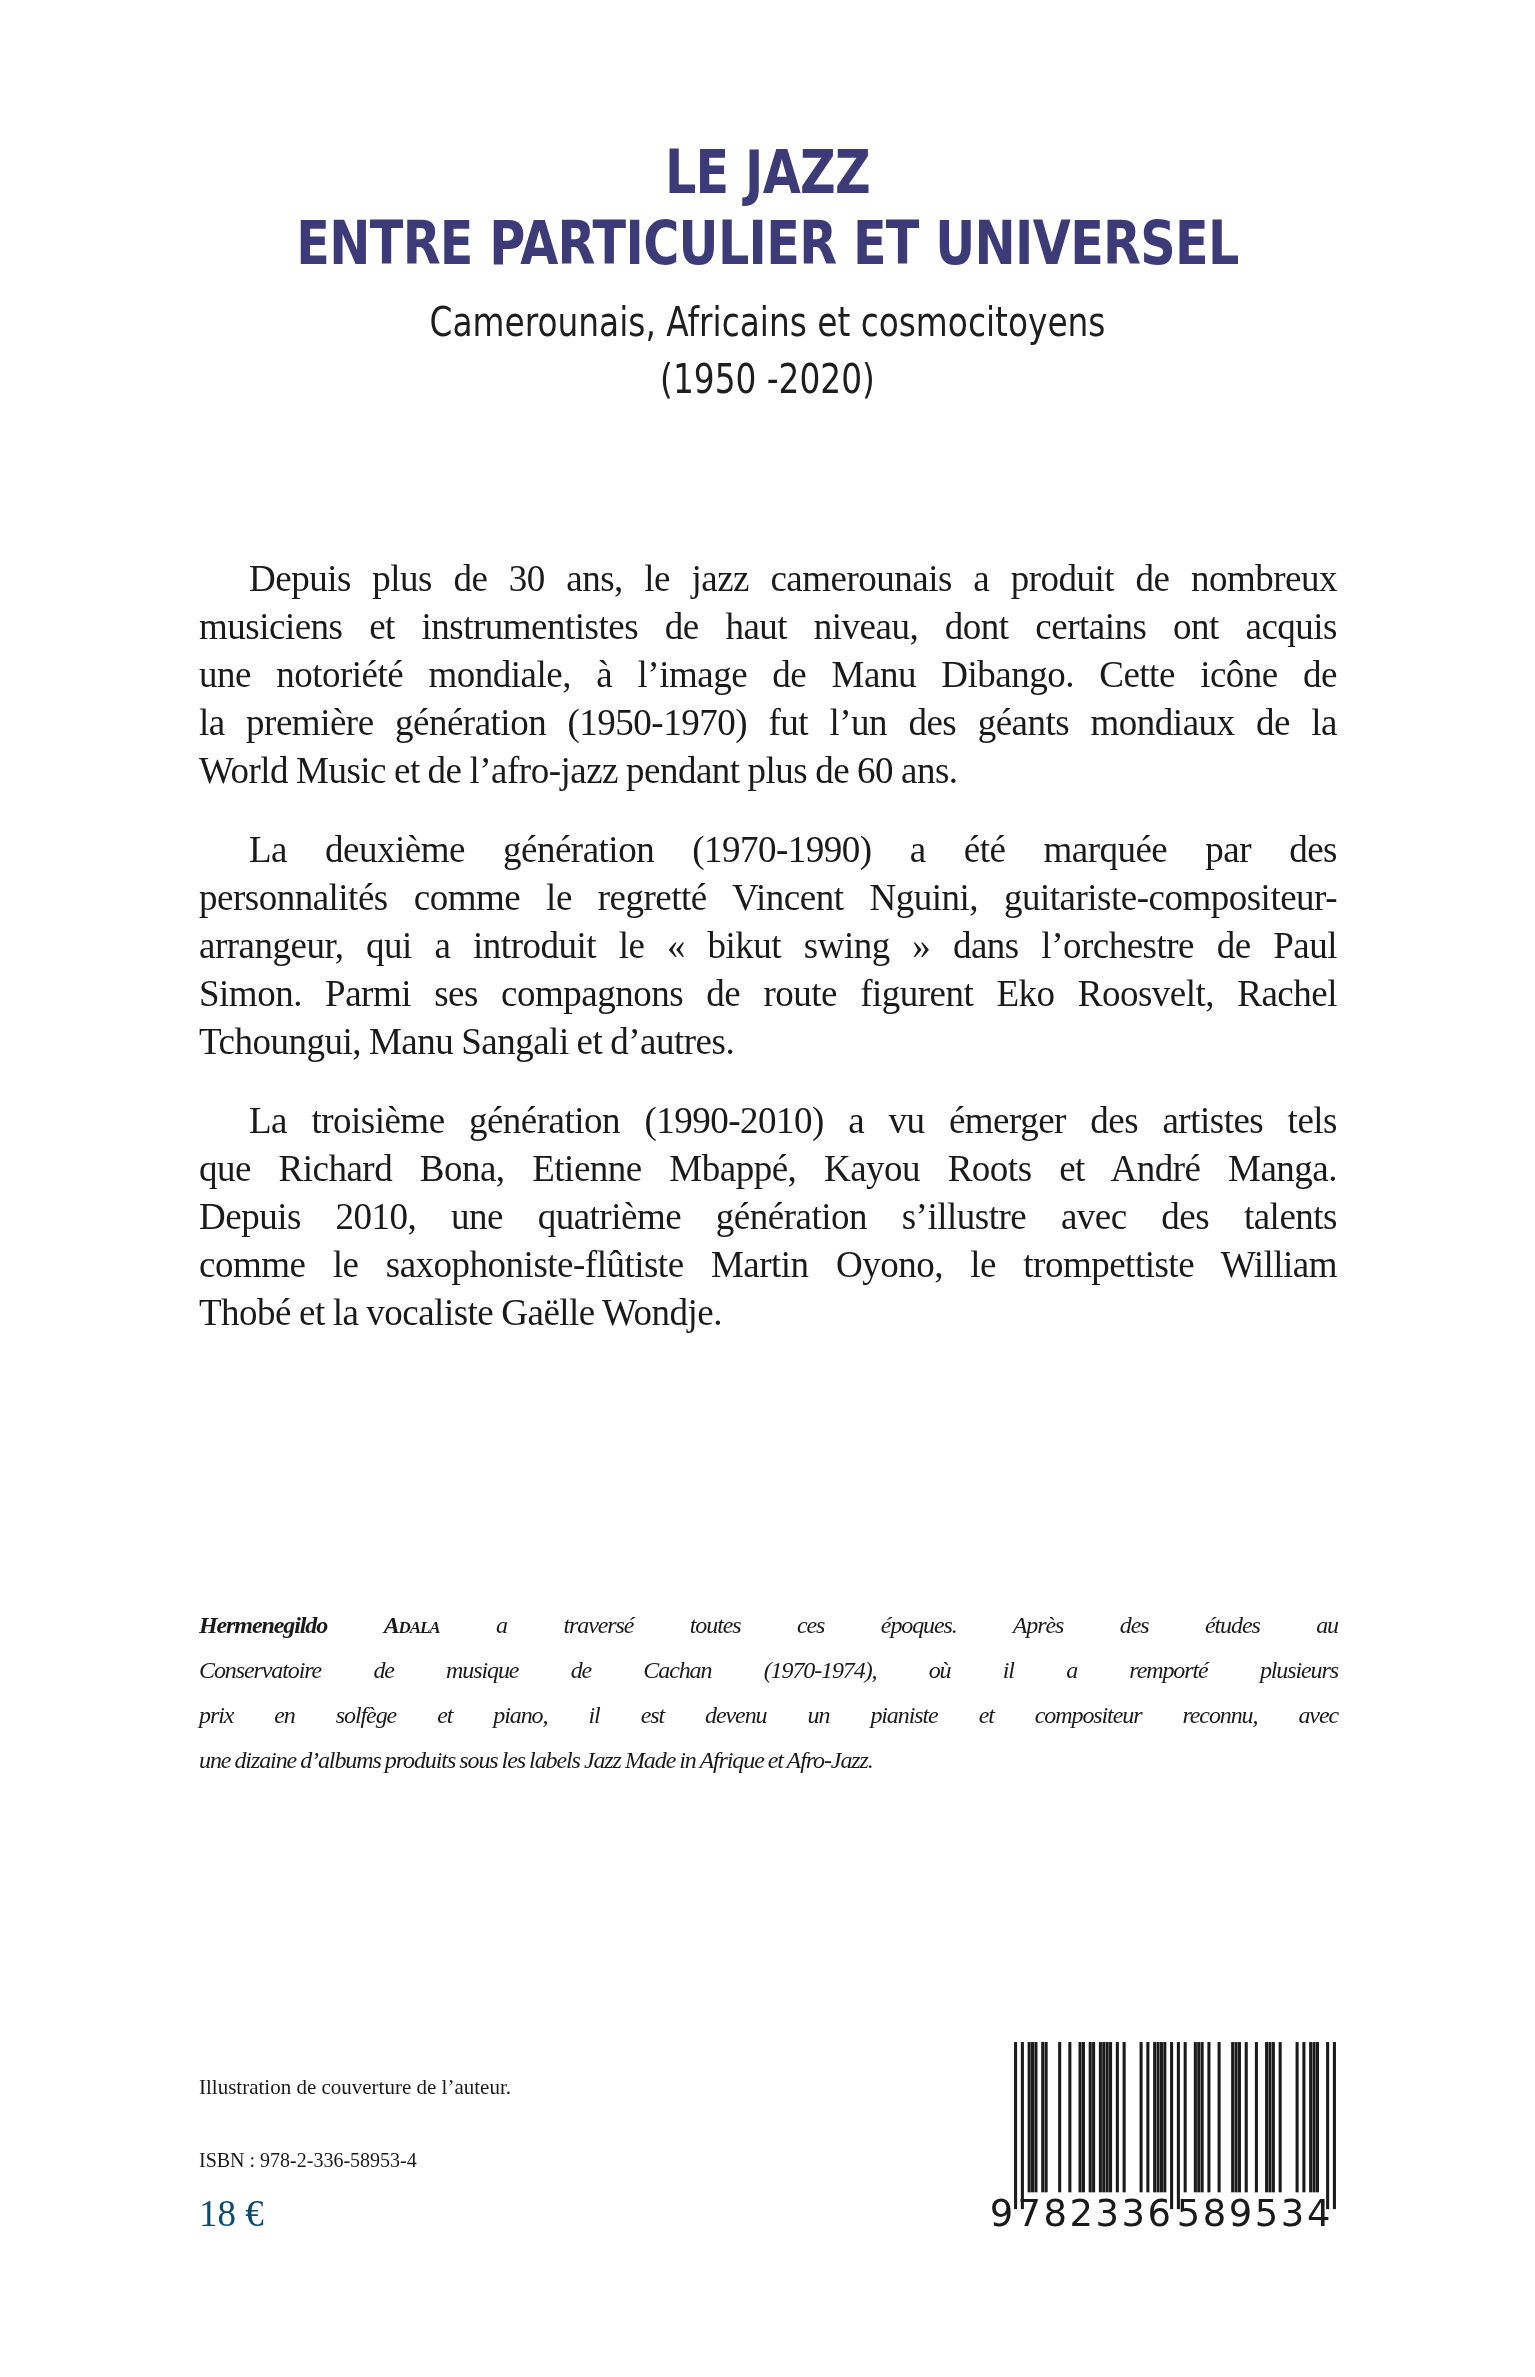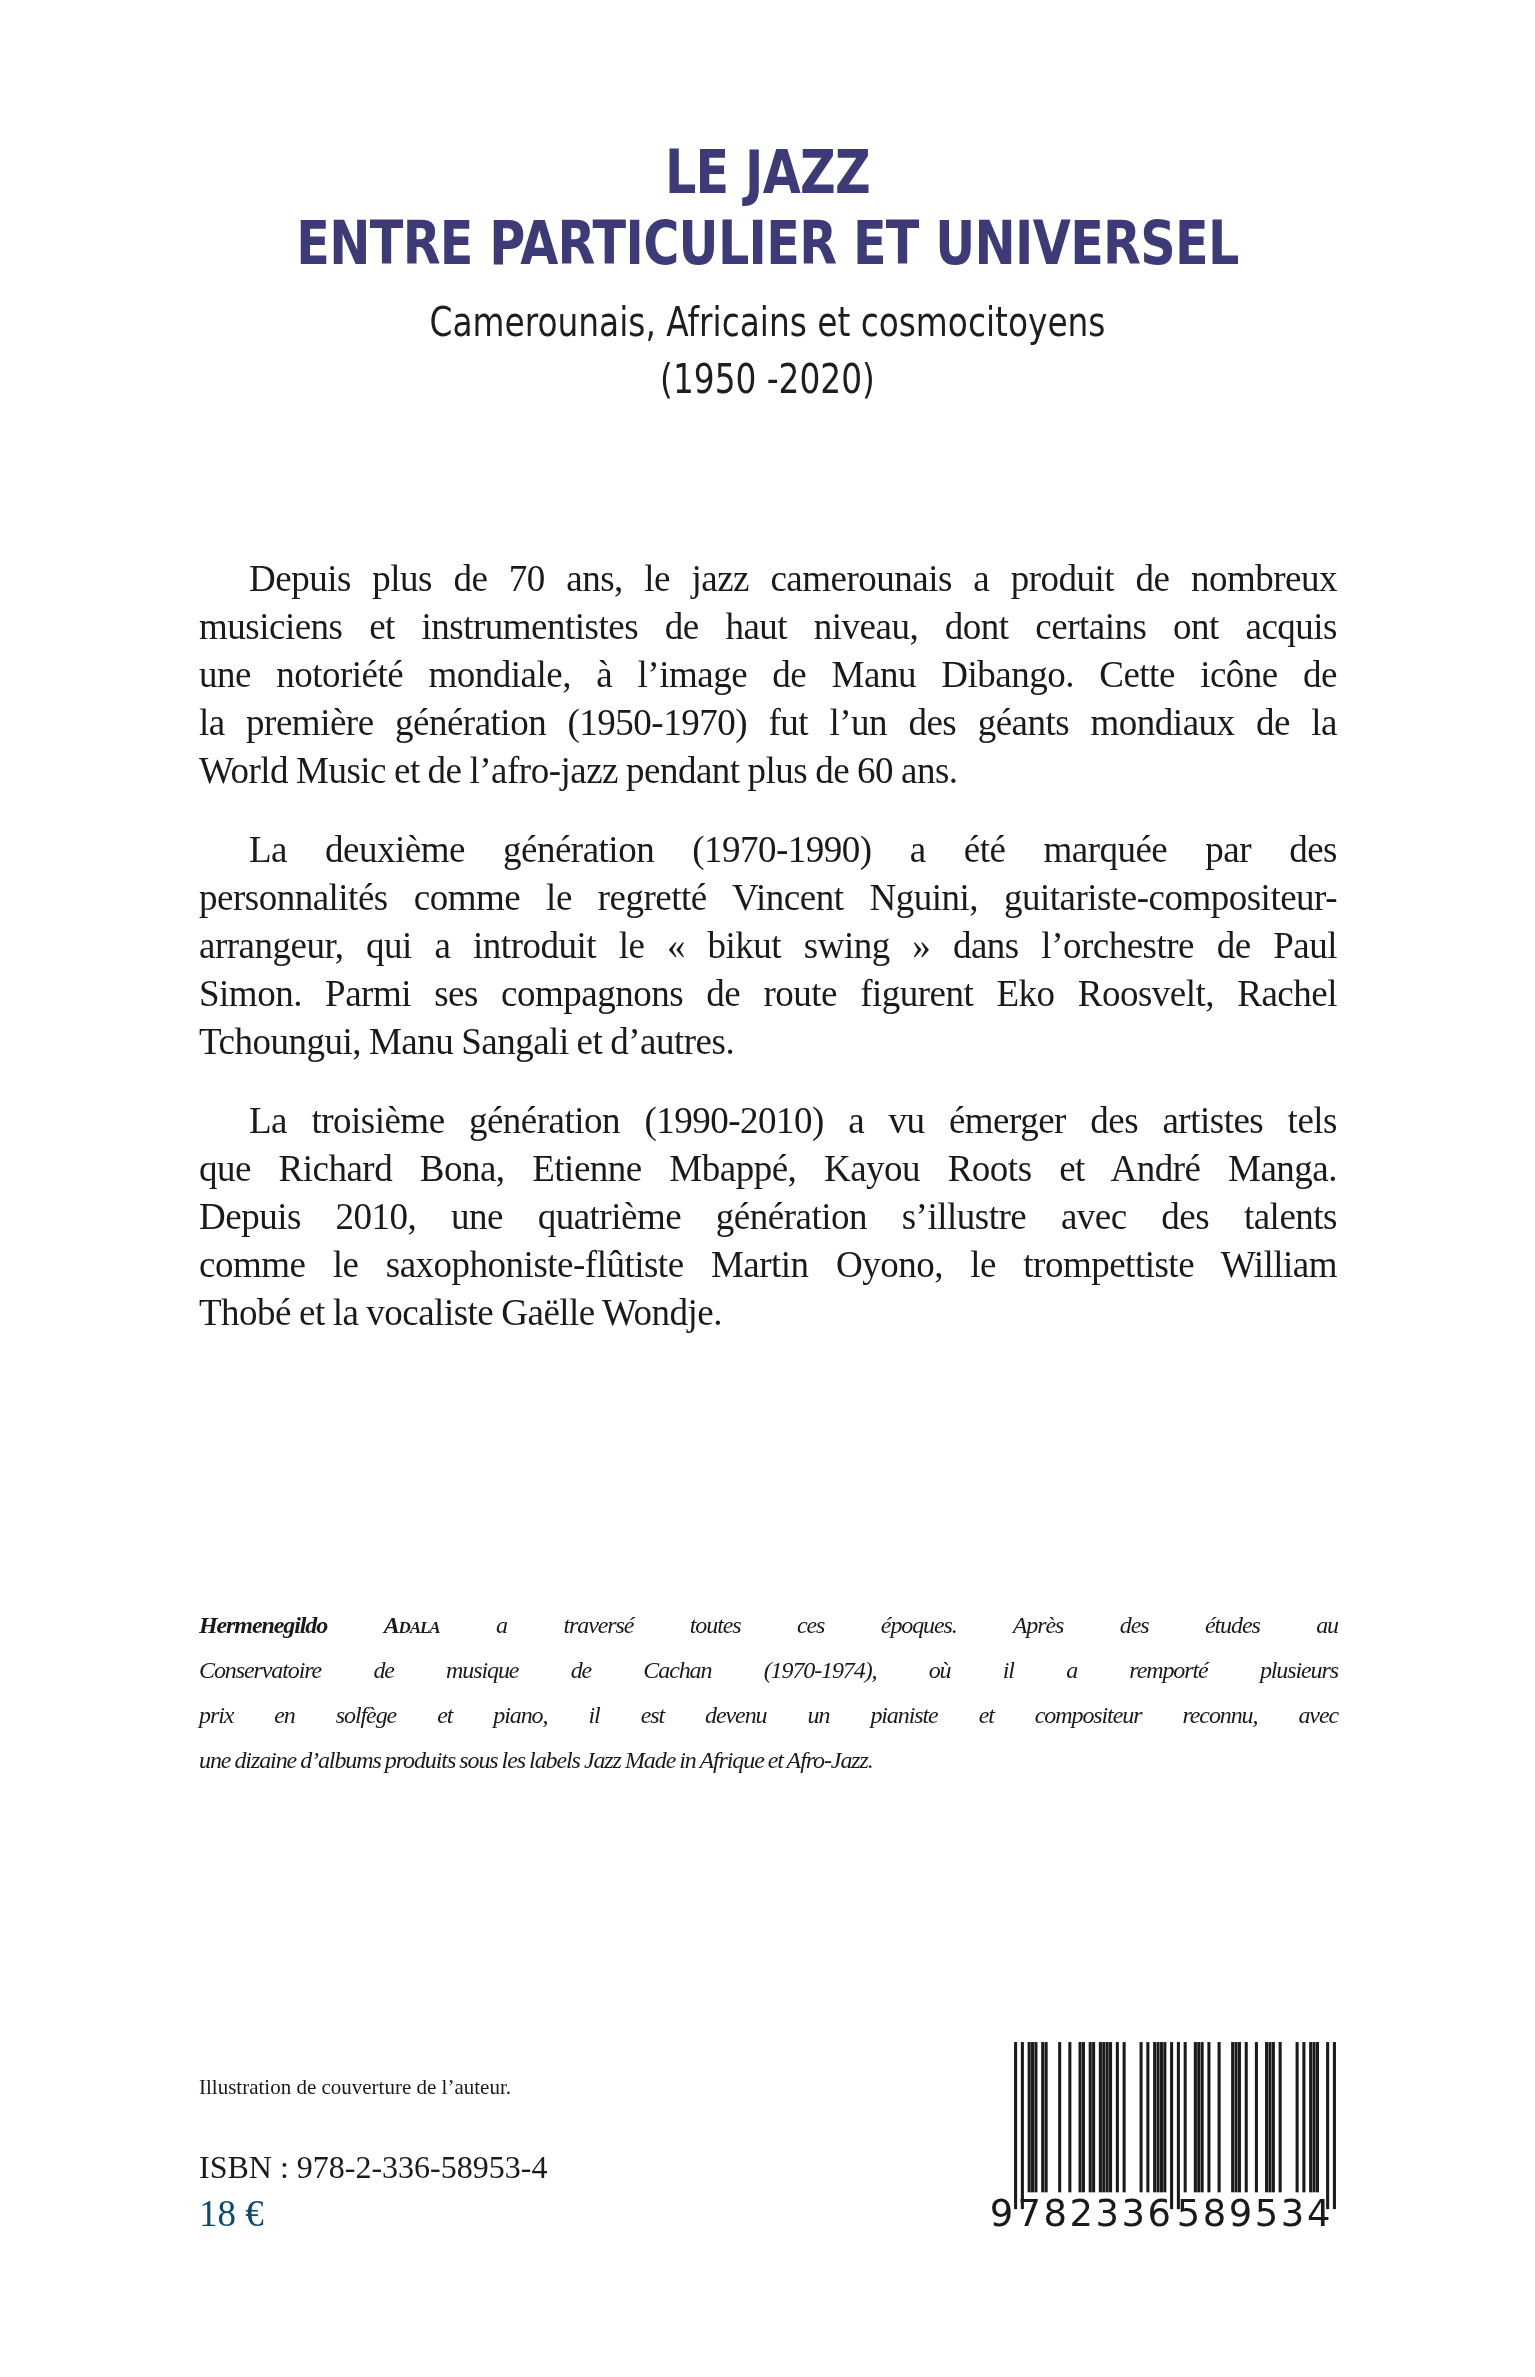--- a/index.html
+++ b/index.html
@@ -29,36 +29,36 @@
   }
   .line.last { text-align-last:left; }
   .line.indent { padding-left:50px; }
 
   .bio { position:absolute; left:199px; width:1139px; top:1603px; }
   .bio .line { font-style:italic; height:45px; line-height:45px; font-size:24px; letter-spacing:-1.1px; }
   .bio .author-first { font-weight:bold; }
   .bio .author-last { font-weight:bold; font-variant:small-caps; }
 
   .credit { position:absolute; left:199px; top:2075px; font-family:"Liberation Serif", serif; font-size:21px; color:#1a1a1a; }
-  .isbn { position:absolute; left:199px; top:2149px; font-family:"Liberation Serif", serif; font-size:32px; color:#1a1a1a; }
+  .isbn { position:absolute; left:199px; top:2149px; font-family:"Liberation Serif", serif; font-size:20px; color:#1a1a1a; }
   .price { position:absolute; left:199px; top:2192px; font-family:"Liberation Serif", serif; font-size:37px; color:#0c4a6e; }
 
   .barcode { position:absolute; left:983px; top:2042px; width:361px; height:189px; }
   .barcode svg { display:block; }
 </style>
 </head>
 <body>
 
 <div class="title l1">LE JAZZ</div>
 <div class="title l2">ENTRE PARTICULIER ET UNIVERSEL</div>
 <div class="subtitle s1">Camerounais, Africains et cosmocitoyens</div>
 <div class="subtitle s2">(1950 -2020)</div>
 
 <div class="para" style="top:555px;">
-  <span class="line indent">Depuis plus de 70 ans, le jazz camerounais a produit de nombreux</span>
+  <span class="line indent">Depuis plus de 30 ans, le jazz camerounais a produit de nombreux</span>
   <span class="line">musiciens et instrumentistes de haut niveau, dont certains ont acquis</span>
   <span class="line">une notoriété mondiale, à l’image de Manu Dibango. Cette icône de</span>
   <span class="line">la première génération (1950-1970) fut l’un des géants mondiaux de la</span>
   <span class="line last">World Music et de l’afro-jazz pendant plus de 60 ans.</span>
 </div>
 
 <div class="para" style="top:826px;">
   <span class="line indent">La deuxième génération (1970-1990) a été marquée par des</span>
   <span class="line">personnalités comme le regretté Vincent Nguini, guitariste-compositeur-</span>
   <span class="line">arrangeur, qui a introduit le « bikut swing » dans l’orchestre de Paul</span>

